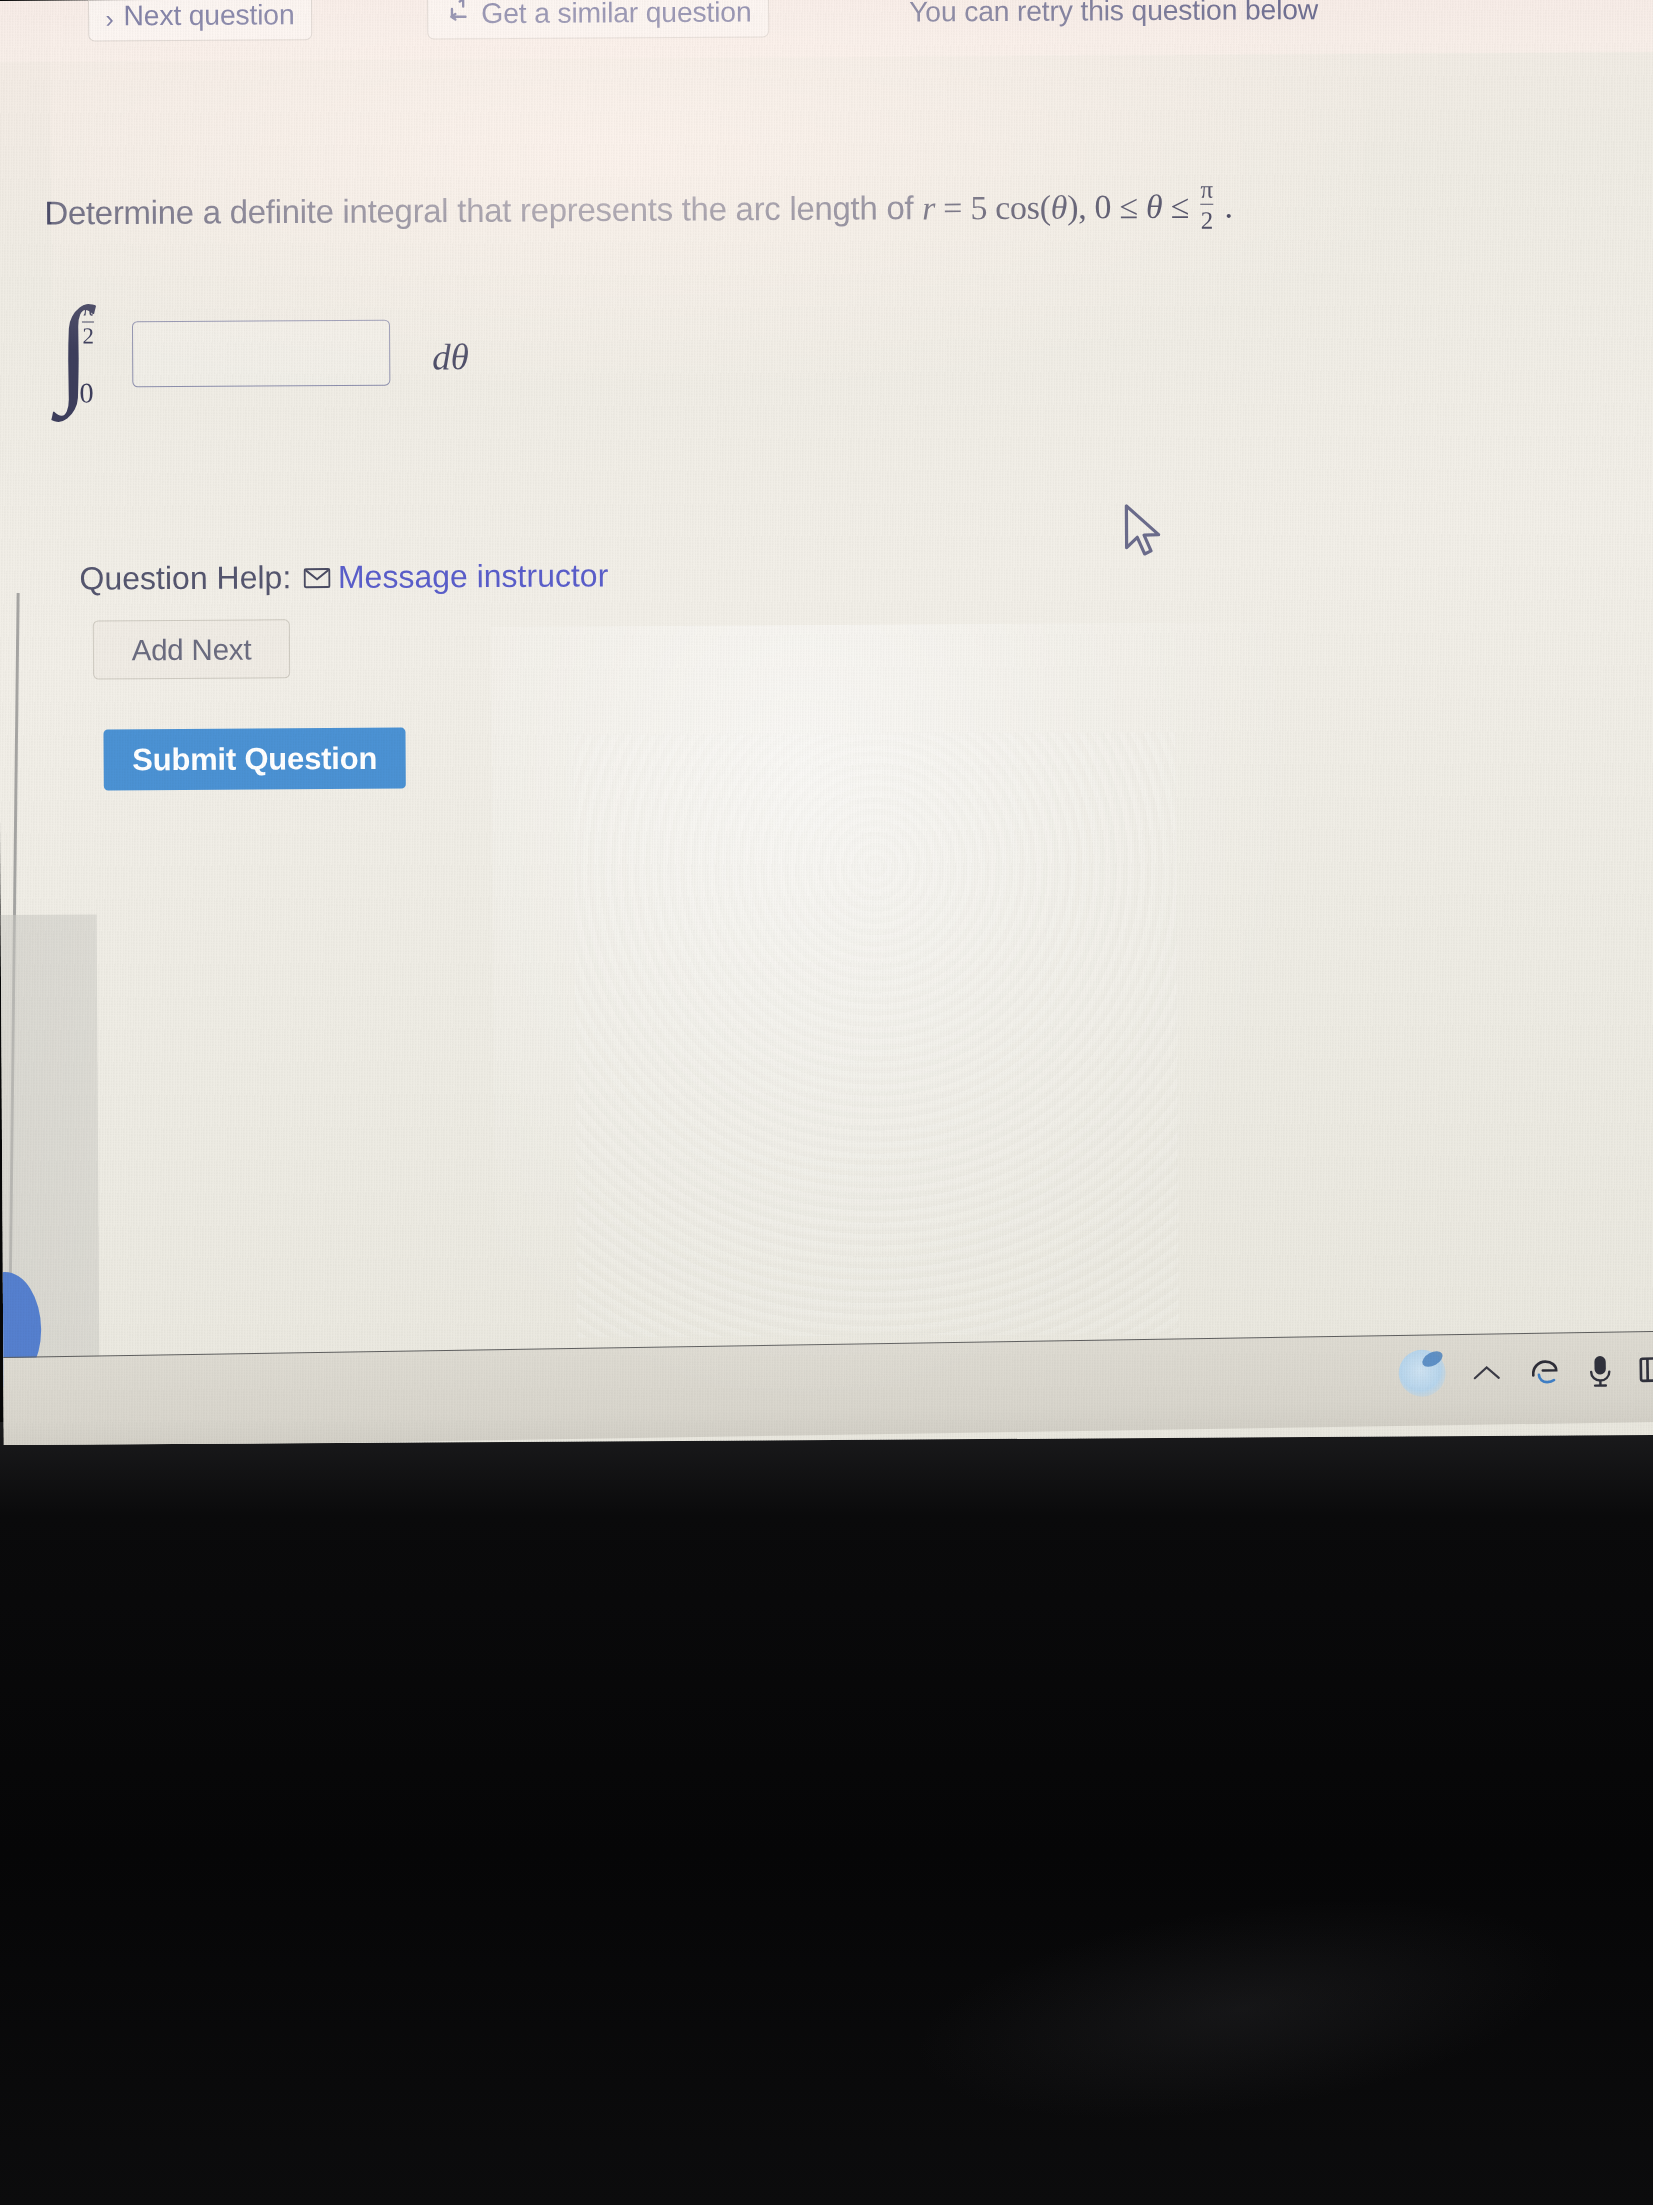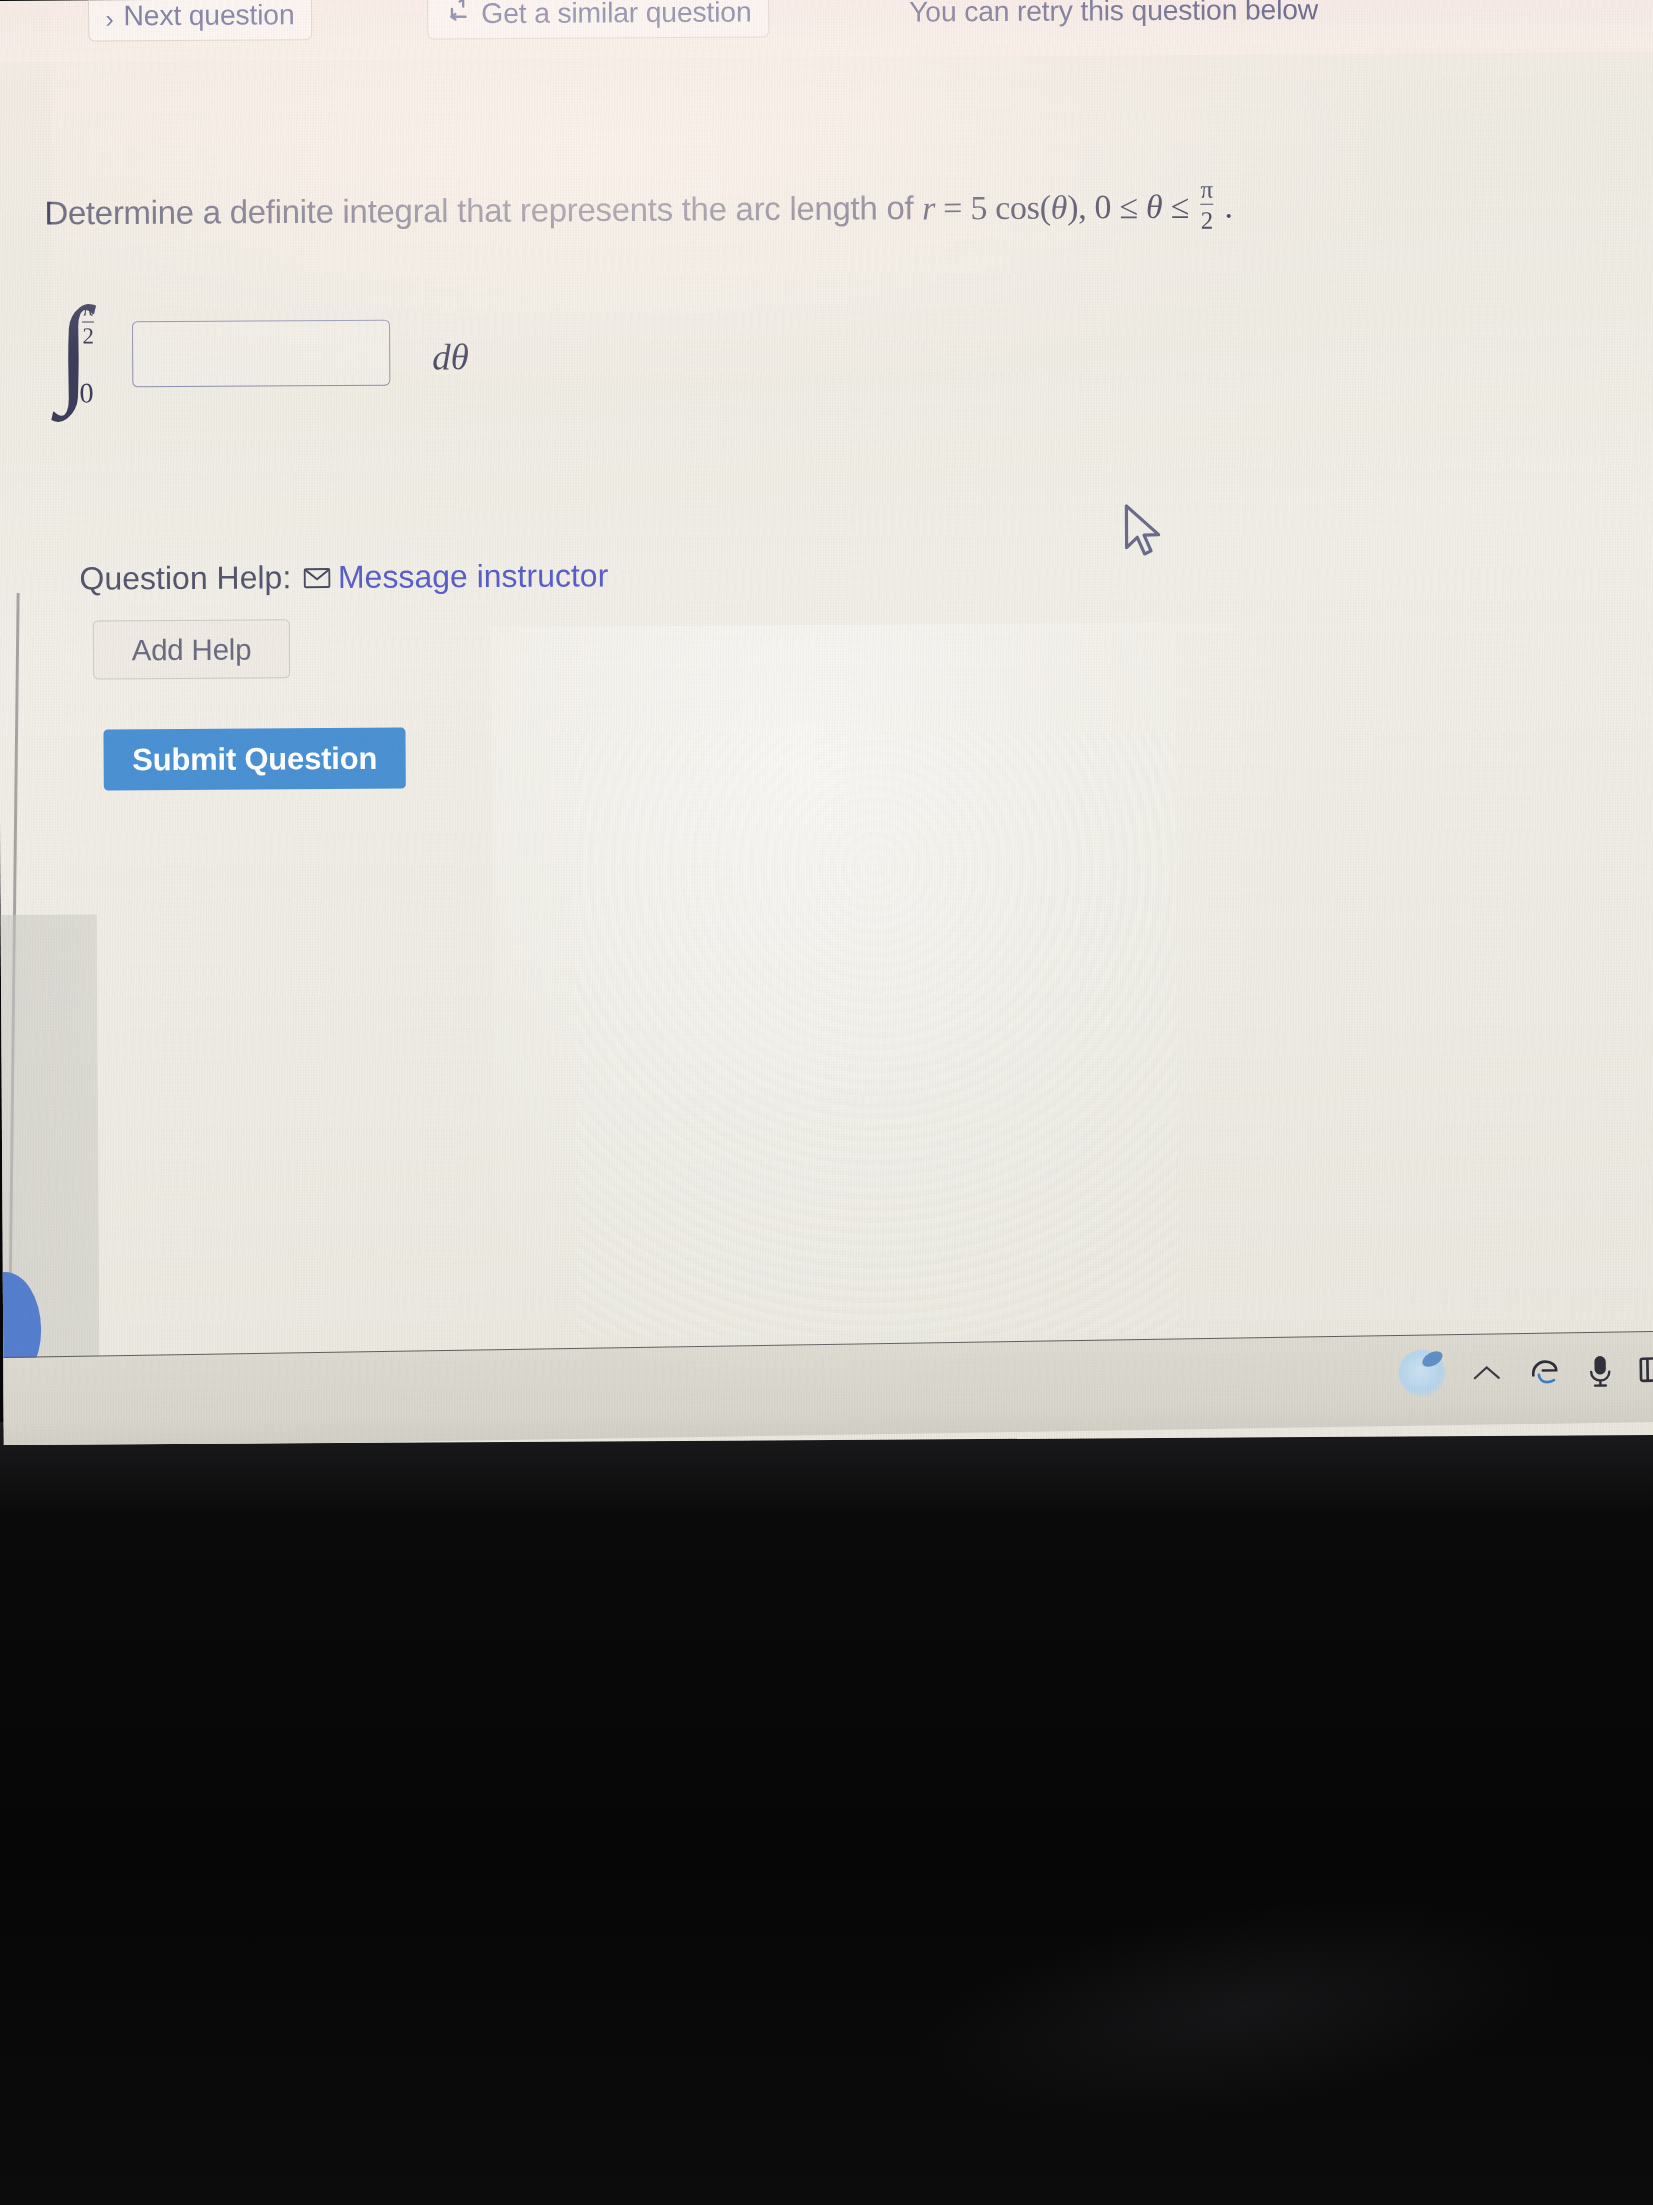--- a/index.html
+++ b/index.html
@@ -403,21 +403,21 @@
             <svg width="27" height="22" viewBox="0 0 24 18" fill="none" stroke="#4b4c63" stroke-width="1.8">
               <rect x="1" y="1" width="22" height="16" rx="1.2"></rect>
               <polyline points="1.8,1.8 12,10 22.2,1.8" fill="none"></polyline>
             </svg>
           </span>
           <span>Message instructor</span>
         </span>
       </div>
 
       <div class="addwork-btn">
-        <span>Add Help</span>
+        <span>Add Next</span>
       </div>
 
       <div class="submit-btn">
         <span>Submit Question</span>
       </div>
 
       <div class="cursor">
         <svg width="47" height="61" viewBox="0 0 22 28" fill="none" stroke="#6b6c8c" stroke-width="1.5" stroke-linejoin="round">
           <path d="M2 1.5 L2 21 L7 16.2 L10.4 24 L13.4 22.6 L10.2 15.2 L17 15 Z"></path>
         </svg>

